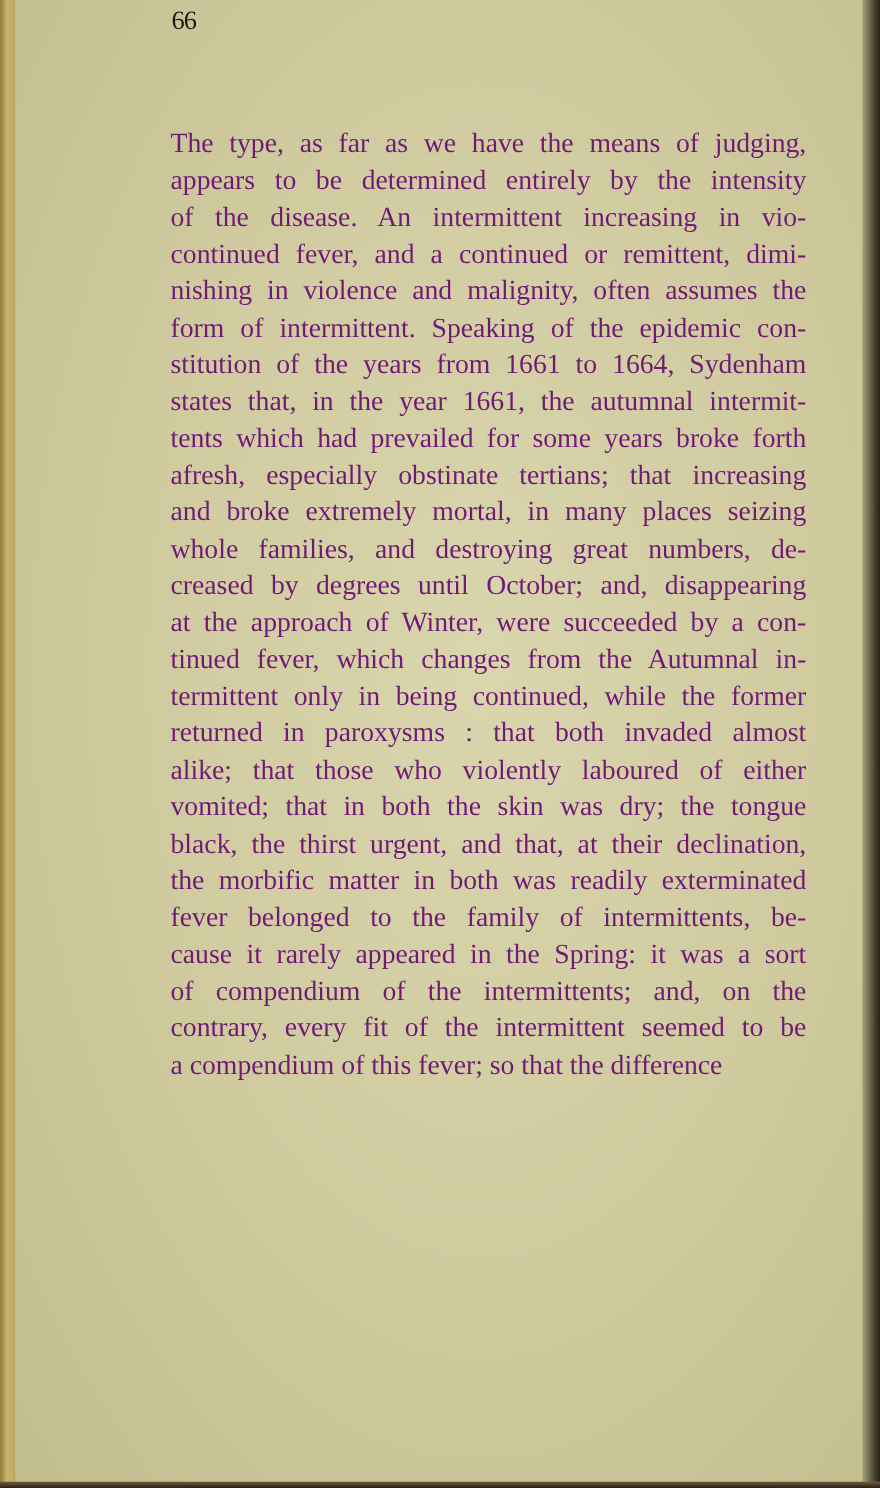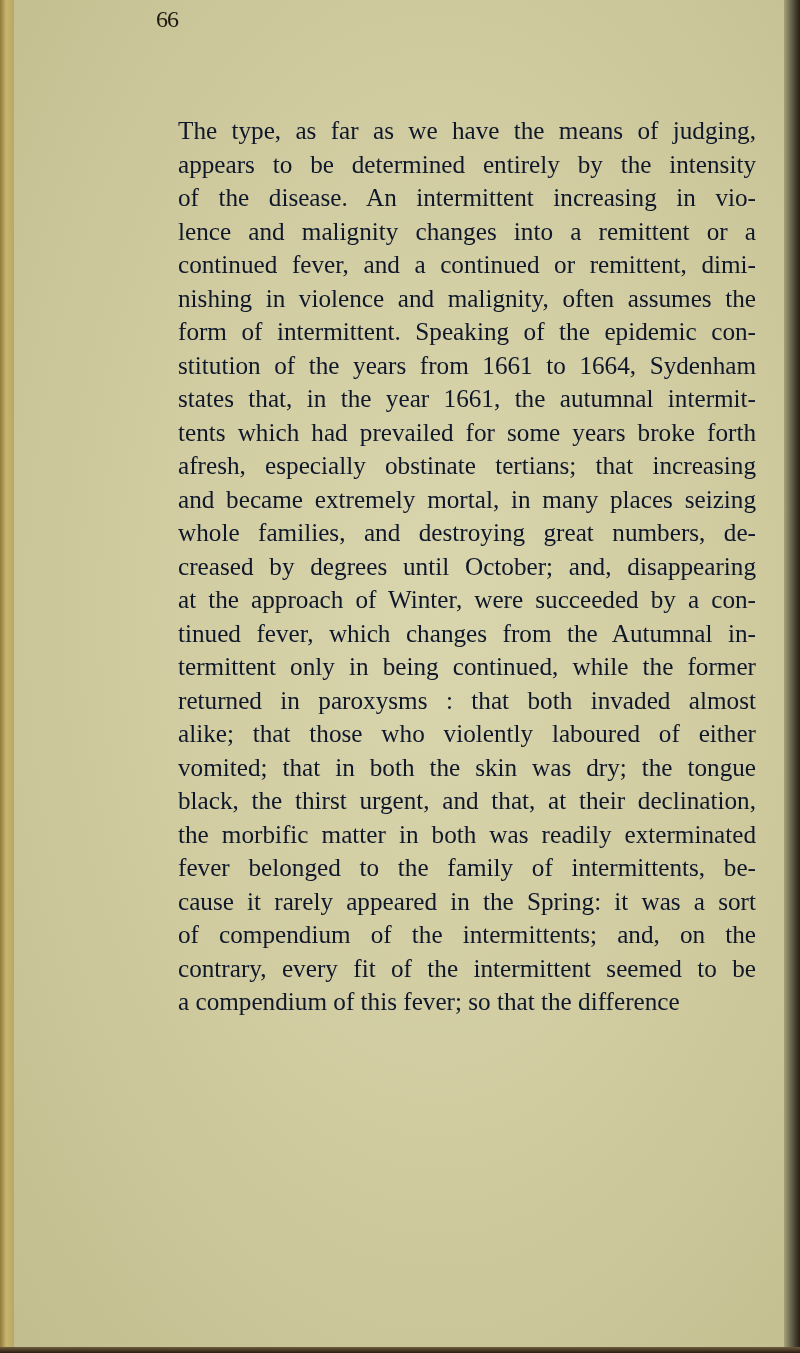--- a/index.html
+++ b/index.html
@@ -29,21 +29,21 @@
     color: #1d1a12;
   }
   .page-number {
     position: absolute; left: 0; top: 0; font-size: 24px; letter-spacing: -1px; text-align: center;
   }
   .head-title {
     position: absolute; left: 76px; top: 8px; font-size: 15.5px; font-weight: bold;
     letter-spacing: 1.2px;
   }
   .text-block {
-    position: absolute; top: 114px; left: 178px; width: 578px; color: #0f172a;
+    position: absolute; top: 114px; left: 155px; width: 578px; color: #701a75;
     font-size: 25.2px; line-height: 33.5px;
   }
   .line {
     display: block; white-space: nowrap; text-align: justify; text-align-last: justify;
     height: 33.5px;
   }
   .line.last { text-align-last: left; }
 </style>
 </head>
 <body>
@@ -54,29 +54,28 @@
 <div class="bottom-edge"></div>
 
 <div class="running-head">
   <span class="page-number">66</span>
 </div>
 
 <div class="text-block" id="text-block">
     <span class="line">The type, as far as we have the means of judging,</span>
     <span class="line">appears to be determined entirely by the intensity</span>
     <span class="line">of the disease.  An intermittent increasing in vio-</span>
-    <span class="line">lence and malignity changes into a remittent or a</span>
     <span class="line">continued fever, and a continued or remittent, dimi-</span>
     <span class="line">nishing in violence and malignity, often assumes the</span>
     <span class="line">form of intermittent.  Speaking of the epidemic con-</span>
     <span class="line">stitution of the years from 1661 to 1664, Sydenham</span>
     <span class="line">states that, in the year 1661, the autumnal intermit-</span>
     <span class="line">tents which had prevailed for some years broke forth</span>
     <span class="line">afresh, especially obstinate tertians; that increasing</span>
-    <span class="line">and became extremely mortal, in many places seizing</span>
+    <span class="line">and broke extremely mortal, in many places seizing</span>
     <span class="line">whole families, and destroying great numbers, de-</span>
     <span class="line">creased by degrees until October; and, disappearing</span>
     <span class="line">at the approach of Winter, were succeeded by a con-</span>
     <span class="line">tinued fever, which changes from the Autumnal in-</span>
     <span class="line">termittent only in being continued, while the former</span>
     <span class="line">returned in paroxysms : that both invaded almost</span>
     <span class="line">alike; that those who violently laboured of either</span>
     <span class="line">vomited; that in both the skin was dry; the tongue</span>
     <span class="line">black, the thirst urgent, and that, at their declination,</span>
     <span class="line">the morbific matter in both was readily exterminated</span>

